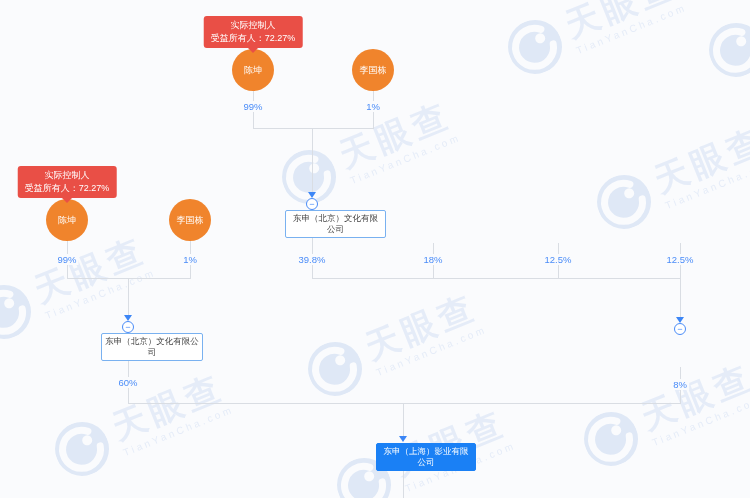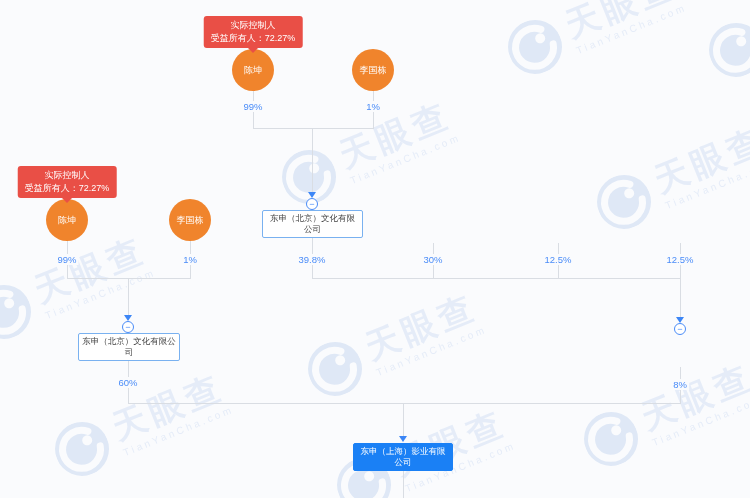--- a/index.html
+++ b/index.html
@@ -23,21 +23,21 @@
   .minus{position:absolute;width:12px;height:12px;border:1px solid #4a8cf8;border-radius:50%;
       background:#fff;color:#4a8cf8;font-size:9px;line-height:10px;text-align:center;
       transform:translateX(-50%);z-index:4;box-sizing:border-box;cursor:pointer;}
   
   .person{position:absolute;width:42px;height:42px;border-radius:50%;background:#f0842c;
       color:#fff;font-size:9px;display:flex;align-items:center;justify-content:center;
       text-align:center;transform:translateX(-50%);z-index:3;cursor:pointer;}
   .cbox{position:absolute;background:#fff;border:1px solid #79b1f0;border-radius:2px;
       color:#444;font-size:8.5px;line-height:1.35;display:flex;align-items:center;
       justify-content:center;text-align:center;z-index:3;box-sizing:border-box;
-      padding:2px 3px;cursor:pointer;}
+      padding:2px 3px;cursor:pointer;margin-left:23px;}
   .cbox.blue{background:#1a80f5;border-color:#1a80f5;color:#fff;}
   .pct{position:absolute;transform:translateX(-50%);font-size:9.5px;color:#4a8cf8;
       background:#fafbfd;padding:0 2px;line-height:11px;z-index:2;white-space:nowrap;}
   
   .badge{position:absolute;background:#e94f46;color:#fff;font-size:9px;line-height:13px;
       text-align:center;padding:3px 7px;border-radius:3px;z-index:5;white-space:nowrap;
       transform:translateX(-50%);}
   .badge-tail{position:absolute;transform:translateX(-50%);width:0;height:0;z-index:5;
       border-left:5px solid transparent;border-right:5px solid transparent;
       border-top:5px solid #e94f46;}
@@ -203,21 +203,21 @@
       <span>陈坤</span>
     </div>
   <div class="person" style="left:190px;top:199px">
       <span>李国栋</span>
     </div>
   <div class="cbox" style="left:262px;top:210px;width:101px;height:28px">东申（北京）文化有限公司</div>
 
   <div class="pct" style="left:67px;top:254px">99%</div>
   <div class="pct" style="left:190px;top:254px">1%</div>
   <div class="pct" style="left:312px;top:254px">39.8%</div>
-  <div class="pct" style="left:433px;top:254px">30%</div>
+  <div class="pct" style="left:433px;top:254px">18%</div>
   <div class="pct" style="left:558px;top:254px">12.5%</div>
   <div class="pct" style="left:680px;top:254px">12.5%</div>
 
   <div class="cbox" style="left:78px;top:333px;width:102px;height:28px">东申（北京）文化有限公司</div>
   <div class="pct" style="left:128px;top:377px">60%</div>
   <div class="pct" style="left:680px;top:379px">8%</div>
 
   <div class="cbox blue" style="left:353px;top:443px;width:100px;height:28px">东申（上海）影业有限公司</div>
 
 </div>

